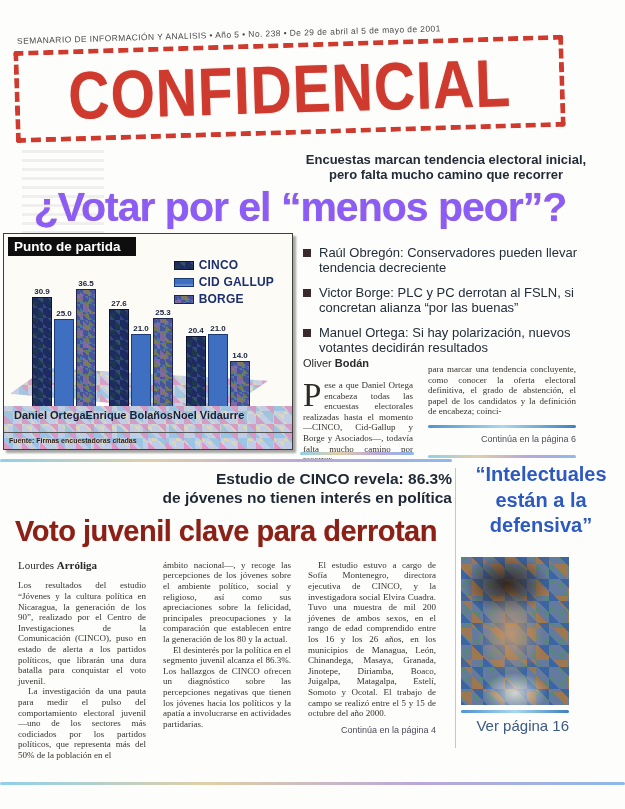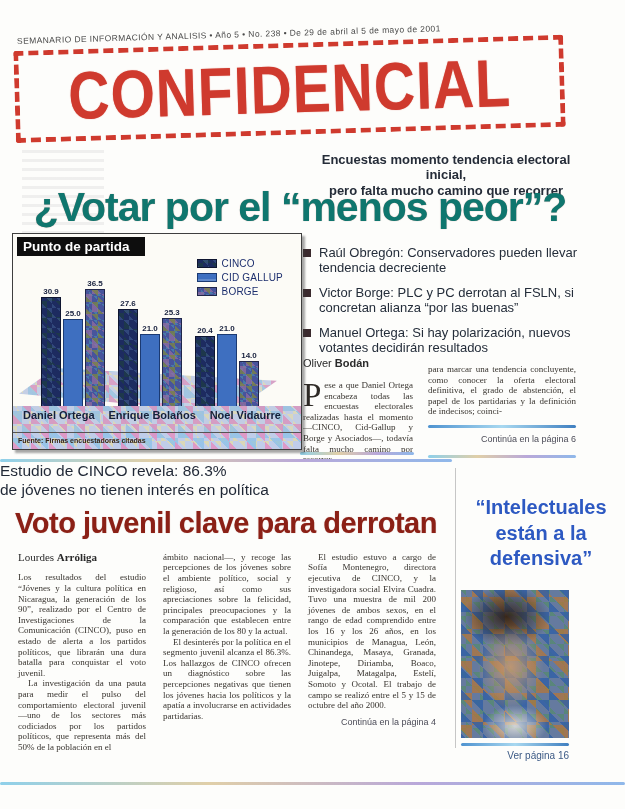--- a/index.html
+++ b/index.html
@@ -11,21 +11,21 @@
   .masthead-line{font-size:8.5px;letter-spacing:.4px;color:#4a4a4a;white-space:nowrap;margin-left:4px;}
   .stamp{margin-top:5px;width:540px;height:82px;border:5px dashed #cf3a2e;border-radius:3px;
          display:flex;align-items:center;justify-content:center;background:transparent;}
   .stamp-text{font-size:57px;font-weight:bold;color:#cf3a2e;letter-spacing:1px;
               transform:scaleY(1.18);text-shadow:0 0 1px rgba(207,58,46,.6);}
 
   
   .kicker{position:absolute;left:300px;top:152px;width:292px;text-align:center;
           font-size:13px;font-weight:bold;color:#252c38;line-height:1.18;}
   .headline{position:absolute;left:0;top:184px;width:600px;text-align:center;
-            font-size:41px;font-weight:bold;color:#0f766e;letter-spacing:-1px;
+            font-size:41px;font-weight:bold;color:#8b5cf6;letter-spacing:-1px;
             text-shadow:0 0 1px rgba(124,36,26,.45);}
   .bullets{position:absolute;left:303px;top:246px;width:282px;}
   .bullet{display:flex;gap:8px;margin-bottom:11px;}
   .bullet .sq{flex:0 0 8px;width:8px;height:8px;background:#3a2a2e;margin-top:3px;}
   .bullet .bt{font-size:13px;font-weight:normal;color:#242d3a;line-height:1.12;}
 
   .byline{font-size:11px;color:#2a2a2a;}
   .byline .bl-last{font-weight:bold;}
   .lead-byline{position:absolute;left:303px;top:357px;}
   .serifcol{font-family:"Liberation Serif",serif;font-size:9px;line-height:10.6px;
@@ -36,28 +36,28 @@
            padding:2px 3px 0 0;color:#2e2a26;}
   .contin{font-size:9px;color:#4c4c58;text-align:right;margin-top:6px;font-family:"Liberation Sans",sans-serif;}
   .rule{height:3px;background:linear-gradient(90deg,#8fd0ea,#e0cfa8,#b9a8d9,#8fb8ea);border-radius:2px;}
   .rule-blue{height:3px;background:linear-gradient(90deg,#4f93d0,#a8d8f0,#3f7fc0);border-radius:2px;}
   .r-leadcol1{position:absolute;left:300px;top:452px;width:114px;}
   .r-leadcol2bot{position:absolute;left:428px;top:455px;width:148px;}
   .r-section{position:absolute;left:0;top:459px;width:452px;}
   .r-bottom{position:absolute;left:0;top:782px;width:625px;}
 
   
-  .chart{position:absolute;left:12px;top:233px;width:290px;height:217px;background:#fcfbf6;
+  .chart{position:absolute;left:3px;top:233px;width:290px;height:217px;background:#fcfbf6;
          border:1.5px solid #3e3e3e;box-shadow:2.5px 2.5px 2px rgba(60,60,60,.45);box-sizing:border-box;}
   .chart-title{position:absolute;left:4px;top:3px;width:128px;height:19px;background:#0e0e0e;
                color:#fff;font-size:13.5px;font-weight:bold;line-height:19px;padding-left:6px;box-sizing:border-box;}
   .chart-legend{position:absolute;right:18px;top:24px;}
   .lrow{display:flex;align-items:center;gap:5px;margin-bottom:3px;}
   .lsw{width:17px;height:9px;border:1px solid #222;}
-  .llab{font-size:10px;font-weight:normal;color:#1d2f6e;letter-spacing:.2px;}
+  .llab{font-size:12px;font-weight:bold;color:#1d2f6e;letter-spacing:.2px;}
   .floor{position:absolute;left:6px;right:24px;bottom:36px;height:46px;z-index:0;
          clip-path:polygon(14% 2%,100% 30%,82% 100%,0 58%);opacity:.95;}
   .mosaic{background-color:#c2cde4;background-image:
       linear-gradient(45deg, rgba(216,148,190,.85) 25%, transparent 25% 75%, rgba(216,148,190,.85) 75%),
       linear-gradient(45deg, rgba(146,192,224,.75) 25%, transparent 25% 75%, rgba(146,192,224,.75) 75%),
       linear-gradient(45deg, rgba(232,222,162,.6) 25%, transparent 25% 75%, rgba(232,222,162,.6) 75%);
       background-size:18px 18px,26px 26px,12px 12px;background-position:0 0,9px 5px,4px 8px;}
   .chart-plot{position:absolute;left:28px;right:42px;top:38px;bottom:35px;display:flex;
               justify-content:space-between;align-items:flex-end;z-index:2;}
   .cgroup{display:flex;align-items:flex-end;gap:2px;}
@@ -69,55 +69,55 @@
       linear-gradient(45deg, rgba(30,70,50,.45) 25%, transparent 25% 75%, rgba(30,70,50,.45) 75%);
       background-size:10px 10px,16px 16px;background-position:0 0,5px 3px;}
   .bar.s1{background-color:#3e6fc0;border:1px solid #1b3a72;background-image:
       linear-gradient(0deg, rgba(255,255,255,.18) 0 2px, transparent 2px 7px);}
   .bar.s2{background-color:#47549c;border:1px solid #20264a;background-image:
       linear-gradient(45deg, rgba(122,130,70,.8) 25%, transparent 25% 75%, rgba(122,130,70,.8) 75%),
       linear-gradient(45deg, rgba(150,110,160,.7) 25%, transparent 25% 75%, rgba(150,110,160,.7) 75%),
       linear-gradient(45deg, rgba(70,160,180,.5) 25%, transparent 25% 75%, rgba(70,160,180,.5) 75%);
       background-size:12px 12px,18px 18px,8px 8px;background-position:0 0,6px 4px,3px 6px;}
   .chart-cats{position:absolute;left:0;right:0;bottom:17px;height:26px;display:flex;
-              justify-content:space-between;padding:0 20px 0 10px;box-sizing:border-box;z-index:3;}
+              justify-content:flex-start;padding:0 20px 0 10px;box-sizing:border-box;z-index:3;}
   .ccat{font-size:11px;font-weight:bold;color:#15203a;line-height:18px;white-space:nowrap;}
   .chart-src{position:absolute;left:0;right:0;bottom:0;height:17px;border-top:1px solid #555;
              font-size:7px;font-weight:bold;color:#33251c;line-height:16px;padding-left:5px;
              box-sizing:border-box;z-index:3;filter:saturate(1.2);}
 
   
   .youth{position:absolute;left:0;top:462px;width:452px;}
-  .youth-kicker{text-align:left;font-size:15.5px;font-weight:normal;
+  .youth-kicker{margin-top:8px;text-align:right;font-size:15.5px;font-weight:bold;
                 color:#1f2735;line-height:1.22;}
   .youth-headline{margin-top:7px;text-align:center;font-size:29px;font-weight:bold;color:#8b2016;
                   letter-spacing:-.5px;text-shadow:0 0 1px rgba(139,32,22,.4);}
   .youth-cols{display:flex;gap:17px;padding:12px 16px 0 18px;}
   .ycol{flex:1;}
   .serifcol p{margin:0 0 0 0;}
   .serifcol p + p{text-indent:10px;}
   .ybyline{margin-bottom:10px;}
 
   
   .vdivider{position:absolute;left:455px;top:468px;width:1px;height:280px;background:#c6c6c6;}
   .sidebar{position:absolute;left:461px;top:462px;width:160px;}
   .sb-kicker{margin-top:8px;text-align:center;font-size:13.5px;font-weight:bold;color:#1e2838;line-height:1.28;}
-  .sb-quote{margin-top:33px;text-align:center;font-size:20px;font-weight:bold;color:#2d59c2;line-height:1.28;}
+  .sb-quote{margin-top:0;text-align:center;font-size:20px;font-weight:bold;color:#2d59c2;line-height:1.28;}
   .sb-photo{margin-top:18px;width:108px;height:148px;position:relative;overflow:hidden;
       background-color:#6a7a96;background-image:
       radial-gradient(ellipse 46px 58px at 46% 52%, rgba(186,152,120,.9), rgba(186,152,120,0) 72%),
       radial-gradient(ellipse 58px 40px at 42% 18%, rgba(52,40,32,.95), rgba(52,40,32,0) 75%),
       radial-gradient(ellipse 40px 26px at 50% 92%, rgba(230,228,222,.8), rgba(230,228,222,0) 80%),
       linear-gradient(45deg, rgba(60,96,150,.8) 25%, transparent 25% 75%, rgba(60,96,150,.8) 75%),
       linear-gradient(45deg, rgba(170,120,70,.7) 25%, transparent 25% 75%, rgba(170,120,70,.7) 75%),
       linear-gradient(45deg, rgba(90,140,100,.55) 25%, transparent 25% 75%, rgba(90,140,100,.55) 75%);
       background-size:100% 100%,100% 100%,100% 100%,22px 22px,32px 32px,14px 14px;
       background-position:0 0,0 0,0 0,0 0,11px 7px,5px 12px;filter:saturate(1.25) contrast(1.05);}
   .sb-rule{margin-top:5px;width:108px;}
-  .sb-see{width:108px;text-align:right;font-size:10px;color:#3c5a85;margin-top:4px;}
+  .sb-see{width:108px;text-align:right;font-size:15px;color:#3c5a85;margin-top:4px;}
 
   
   .footer{position:absolute;left:14px;top:756px;width:598px;display:flex;justify-content:space-between;
           font-size:10.5px;}
   .f-left .f-bold{font-weight:bold;color:#3f3f3f;letter-spacing:.3px;}
   .f-left .f-rest{color:#bf6a4e;}
   .f-page{color:#555;}
 
   
   .ghost{position:absolute;pointer-events:none;
@@ -135,21 +135,21 @@
   <div class="ghost ghost2"></div>
 
   <div class="header-rot">
     <div class="masthead-line">SEMANARIO DE INFORMACIÓN Y ANALISIS  • Año 5 • No. 238 • De 29 de abril al 5 de mayo de 2001</div>
     <div class="stamp">
       <div class="stamp-text">CONFIDENCIAL</div>
     </div>
   </div>
 
   <div class="kicker">
-    <span>Encuestas momento tendencia electoral inicial,</span><br>
+    <span>Encuestas marcan tendencia electoral inicial,</span><br>
     <span>pero falta mucho camino que recorrer</span>
   </div>
   <div class="headline">¿Votar por el “menos peor”?</div>
 
   <div class="bullets">
     <div class="bullet">
       <span class="sq"></span>
       <span class="bt">Raúl Obregón: Conservadores pueden llevar tendencia decreciente</span>
     </div>
     <div class="bullet">
@@ -164,21 +164,21 @@
 
   <div class="byline lead-byline">
     <span>Oliver</span>
     <span class="bl-last">Bodán</span>
   </div>
 
   <div class="serifcol lead-col1">
     <span class="dropcap">P</span><span>ese a que Daniel Ortega encabeza todas las encuestas electorales realizadas hasta el momento —CINCO, Cid-Gallup y Borge y Asociados—, todavía falta mucho camino por recorrer</span>
   </div>
   <div class="serifcol lead-col2">
-    <span>para marcar una tendencia concluyente, como conocer la oferta electoral definitiva, el grado de abstención, el papel de los partidarias y la definición de indecisos; coinci-</span>
+    <span>para marcar una tendencia concluyente, como conocer la oferta electoral definitiva, el grado de abstención, el papel de los candidatos y la definición de encabeza; coinci-</span>
     <div class="rule-blue" style="margin-top:8px"></div>
     <div class="contin">Continúa en la página 6</div>
   </div>
   <div class="rule r-leadcol1"></div>
   <div class="rule r-leadcol2bot"></div>
   <div class="rule r-section"></div>
 
   <div class="chart">
     <div class="chart-title">Punto de partida</div>
     <div class="chart-legend">

